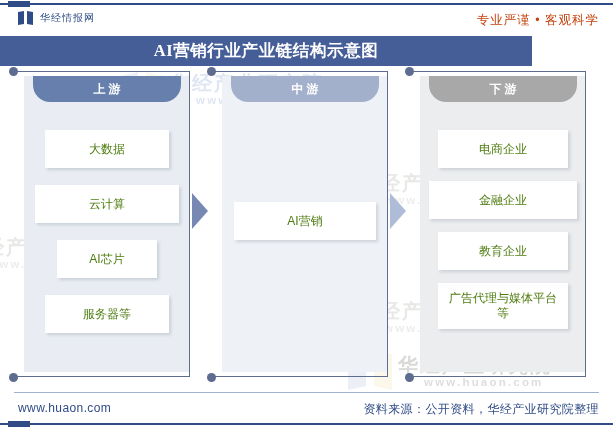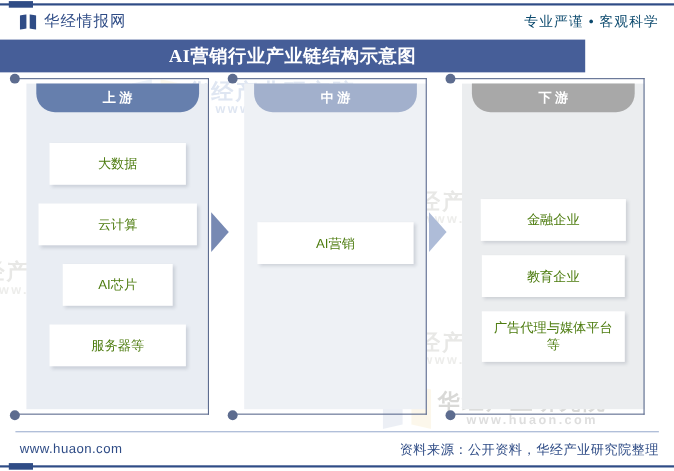--- a/index.html
+++ b/index.html
@@ -41,30 +41,30 @@
     display: flex;
     align-items: center;
     gap: 7px;
   }
   .brand-logo {
     width: 15px; height: 14px;
     position: relative;
   }
   .brand-logo svg { display:block; }
   .brand-name {
-    font-size: 14px;
+    font-size: 10px;
     color: #2f4c86;
     letter-spacing: 1px;
     white-space: nowrap;
   }
   .tagline {
     position: absolute;
     right: 14px; top: 4px;
     font-size: 12.5px;
-    color: #0c4a6e;
+    color: #c2410c;
     letter-spacing: 1px;
     white-space: nowrap;
   }
 
   
   .title-band {
     position: absolute;
     left: 0; top: 36px;
     width: 532px; height: 30px;
     background: #465e98;
@@ -311,21 +311,22 @@
 
   <div class="panel down" style="left:420px; top:10px; width:166px; height:296px;"></div>
 
   <div class="frame" style="left:410px; top:5px; width:176px; height:306px;">
     <span class="dot top"></span>
     <span class="dot bot"></span>
   </div>
 
   <div class="stage-head down" style="left:503px; top:10px;">下游</div>
 
-  <div class="card" style="left:503px; top:115px; width:132px; height:38px;">金融企业</div>
+  <div class="card" style="left:503px; top:64px; width:130px; height:38px;">电商企业</div>
+  <div class="card" style="left:503px; top:115px; width:148px; height:38px;">金融企业</div>
   <div class="card" style="left:503px; top:166px; width:130px; height:38px;">教育企业</div>
   <div class="card" style="left:503px; top:217px; width:130px; height:46px; padding:0 8px;">广告代理与媒体平台等</div>
 
 </div>
 
 <div class="footer">
   <div class="footer-rule-top"></div>
   <div class="footer-left">www.huaon.com</div>
   <div class="footer-right">资料来源：公开资料，华经产业研究院整理</div>
   <div class="footer-rule-bot"></div>

